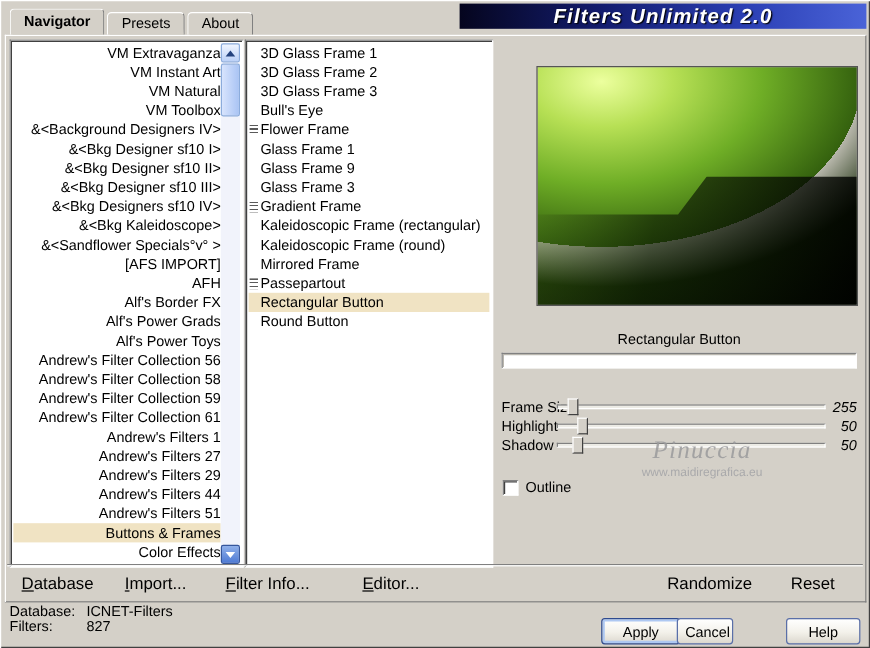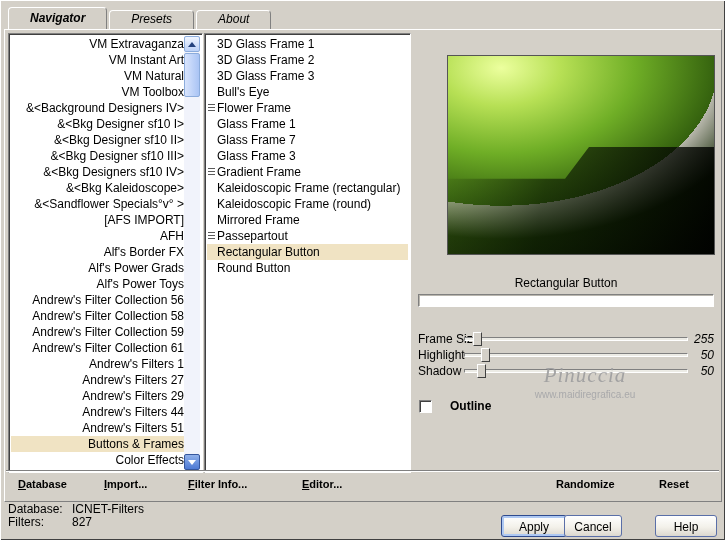--- a/index.html
+++ b/index.html
@@ -4,23 +4,23 @@
 <style>
   html,body{margin:0;padding:0;background:#808080;}
   .dialog{
     position:relative;width:725px;height:540px;background:#d4d0c8;overflow:hidden;
     font-family:"Liberation Sans",sans-serif;font-size:12px;color:#000;
     box-shadow:inset 1px 1px 0 #ffffff, inset -1px -1px 0 #404040;
   }
   
   .tab-bar{position:absolute;left:8px;top:8px;height:21px;display:flex;align-items:flex-end;z-index:3;}
   .tab{
-    display:inline-block;padding:2px 21px 3px;margin-right:2px;background:#d4d0c8;
+    display:inline-block;padding:2px 11px 3px;margin-right:2px;background:#d4d0c8;
     border:1px solid #808080;border-bottom:none;border-top-color:#fff;border-left-color:#fff;
-    border-radius:4px 4px 0 0;height:13px;line-height:13px;cursor:default;font-style:italic;
+    border-radius:4px 4px 0 0;height:13px;line-height:13px;cursor:default;
   }
   .tab.active{font-weight:bold;height:16px;line-height:16px;position:relative;z-index:4;}
   
   .title-banner{
     position:absolute;left:383px;top:3px;width:339px;height:21px;
     background:linear-gradient(90deg,#05051e 0%,#131c6e 35%,#2b3fb4 70%,#4a63d8 100%);
     color:#fff;text-align:center;line-height:21px;
     font-weight:bold;font-style:italic;font-size:17px;letter-spacing:1px;
     text-shadow:1px 1px 1px #000;
   }
@@ -82,28 +82,28 @@
   .slider-track{position:absolute;left:46px;width:224px;top:6px;height:4px;box-sizing:border-box;
     background:#ecebe5;border:1px solid;border-color:#808080 #fff #fff #808080;}
   .slider-thumb{position:absolute;top:1px;width:9px;height:14px;background:#d4d0c8;
     border:1px solid;border-color:#fff #404040 #404040 #fff;box-sizing:border-box;}
   .slider-value{position:absolute;right:0;top:1px;width:44px;text-align:right;font-style:italic;}
   
   .watermark{position:absolute;left:475px;top:363px;width:220px;text-align:center;pointer-events:none;}
   .wm-name{font-family:"Liberation Serif",serif;font-style:italic;font-size:21px;color:#9a9a9c;opacity:.85;letter-spacing:1px;}
   .wm-url{font-size:10px;color:#a9a9ab;margin-top:1px;}
   
-  .outline-row{position:absolute;left:419px;top:399px;display:flex;align-items:center;gap:18px;cursor:default;font-weight:bold;}
+  .outline-row{position:absolute;left:419px;top:399px;display:flex;align-items:center;gap:6px;cursor:default;}
   .checkbox{width:13px;height:13px;background:#fff;box-sizing:border-box;
     border:1px solid;border-color:#808080 #fff #fff #808080;box-shadow:inset 1px 1px 0 #404040;}
   
   .toolbar-sep{position:absolute;left:6px;top:470px;width:713px;height:0;
     border-top:1px solid #808080;border-bottom:1px solid #fff;}
-  .toolbar-btn{position:absolute;top:478px;font-weight:bold;background:none;border:none;
-    font-family:"Liberation Sans",sans-serif;font-size:11px;padding:0;cursor:default;display:block;}
+  .toolbar-btn{position:absolute;top:478px;font-weight:normal;background:none;border:none;
+    font-family:"Liberation Sans",sans-serif;font-size:14px;padding:0;cursor:default;display:block;}
   .toolbar-btn.ak::first-letter{text-decoration:underline;}
   
   .status-line{position:absolute;left:8px;height:13px;line-height:13px;}
   .status-line .val{position:absolute;left:64px;white-space:nowrap;}
   
   .btn{position:absolute;top:515px;height:22px;box-sizing:border-box;text-align:center;line-height:20px;
     background:linear-gradient(#ffffff,#f3f1ea 55%,#dcd8cf);border:1px solid #5a6fa8;border-radius:3px;
     font-family:"Liberation Sans",sans-serif;font-size:12px;cursor:default;}
   .btn.default{box-shadow:inset 0 0 0 2px #aec8f2;border-color:#2f4b8f;}
 </style>
@@ -111,20 +111,23 @@
 <body>
 
 <div class="dialog">
 
   <div class="tab-bar" id="tab-bar">
       <div class="tab active">Navigator</div>
       <div class="tab">Presets</div>
       <div class="tab">About</div>
     </div>
 
+  <div class="title-banner">
+    <span>Filters Unlimited 2.0</span>
+  </div>
 
   <div class="page"></div>
 
   <div class="listbox categories">
     <div class="list-items" id="category-items">
         <div class="list-item">VM Extravaganza</div>
         <div class="list-item">VM Instant Art</div>
         <div class="list-item">VM Natural</div>
         <div class="list-item">VM Toolbox</div>
         <div class="list-item">&amp;&lt;Background Designers IV&gt;</div>
@@ -163,21 +166,21 @@
   </div>
 
   <div class="listbox filters">
     <div class="list-items" id="filter-items">
         <div class="list-item"><span>3D Glass Frame 1</span></div>
         <div class="list-item"><span>3D Glass Frame 2</span></div>
         <div class="list-item"><span>3D Glass Frame 3</span></div>
         <div class="list-item"><span>Bull's Eye</span></div>
         <div class="list-item"><span class="fav"></span><span>Flower Frame</span></div>
         <div class="list-item"><span>Glass Frame 1</span></div>
-        <div class="list-item"><span>Glass Frame 7</span></div>
+        <div class="list-item"><span>Glass Frame 9</span></div>
         <div class="list-item"><span>Glass Frame 3</span></div>
         <div class="list-item"><span class="fav"></span><span>Gradient Frame</span></div>
         <div class="list-item"><span>Kaleidoscopic Frame (rectangular)</span></div>
         <div class="list-item"><span>Kaleidoscopic Frame (round)</span></div>
         <div class="list-item"><span>Mirrored Frame</span></div>
         <div class="list-item"><span class="fav"></span><span>Passepartout</span></div>
         <div class="list-item selected"><span>Rectangular Button</span></div>
         <div class="list-item"><span>Round Button</span></div>
       </div>
   </div>
@@ -230,16 +233,16 @@
   <div class="status-line" style="top:503px">
     <span>Database:</span>
     <span class="val">ICNET-Filters</span>
   </div>
   <div class="status-line" style="top:516px">
     <span>Filters:</span>
     <span class="val">827</span>
   </div>
 
   <button class="btn default" style="left:501px;width:66px">Apply</button>
-  <button class="btn" style="left:564px;width:58px">Cancel</button>
+  <button class="btn" style="left:564px;width:47px">Cancel</button>
   <button class="btn" style="left:655px;width:62px">Help</button>
 
 </div>
 
 </body></html>

